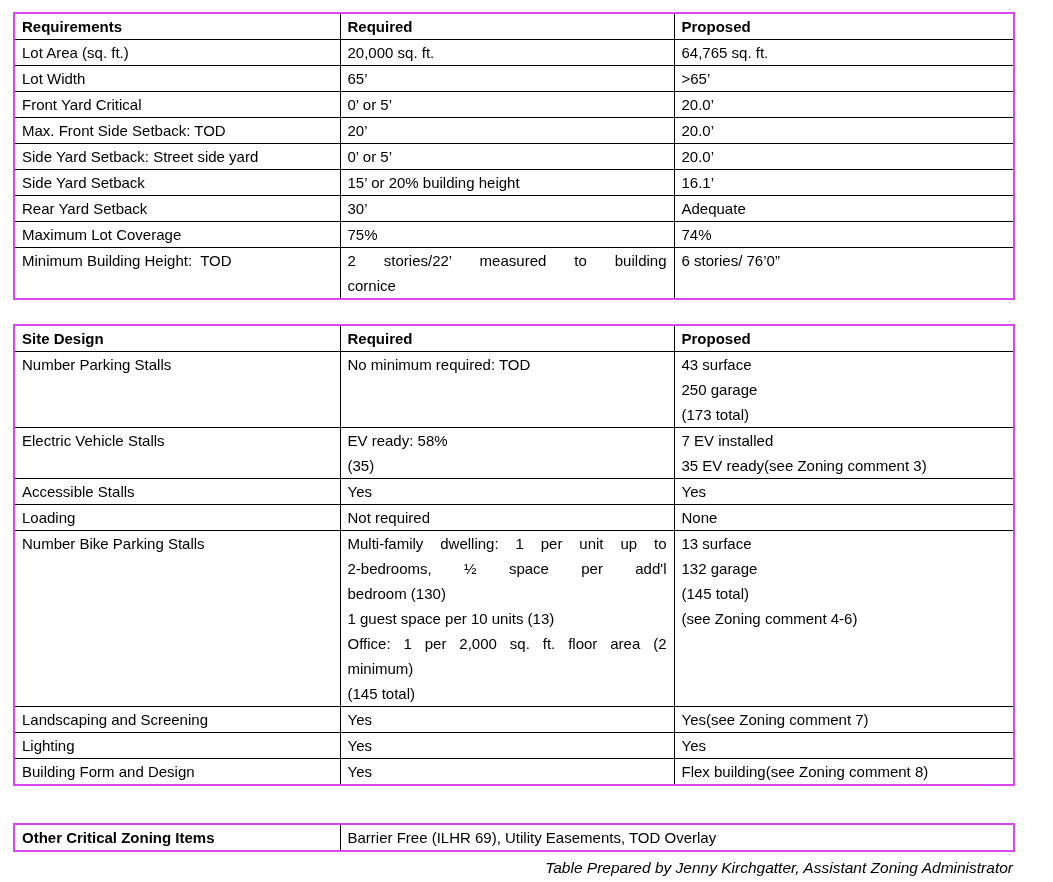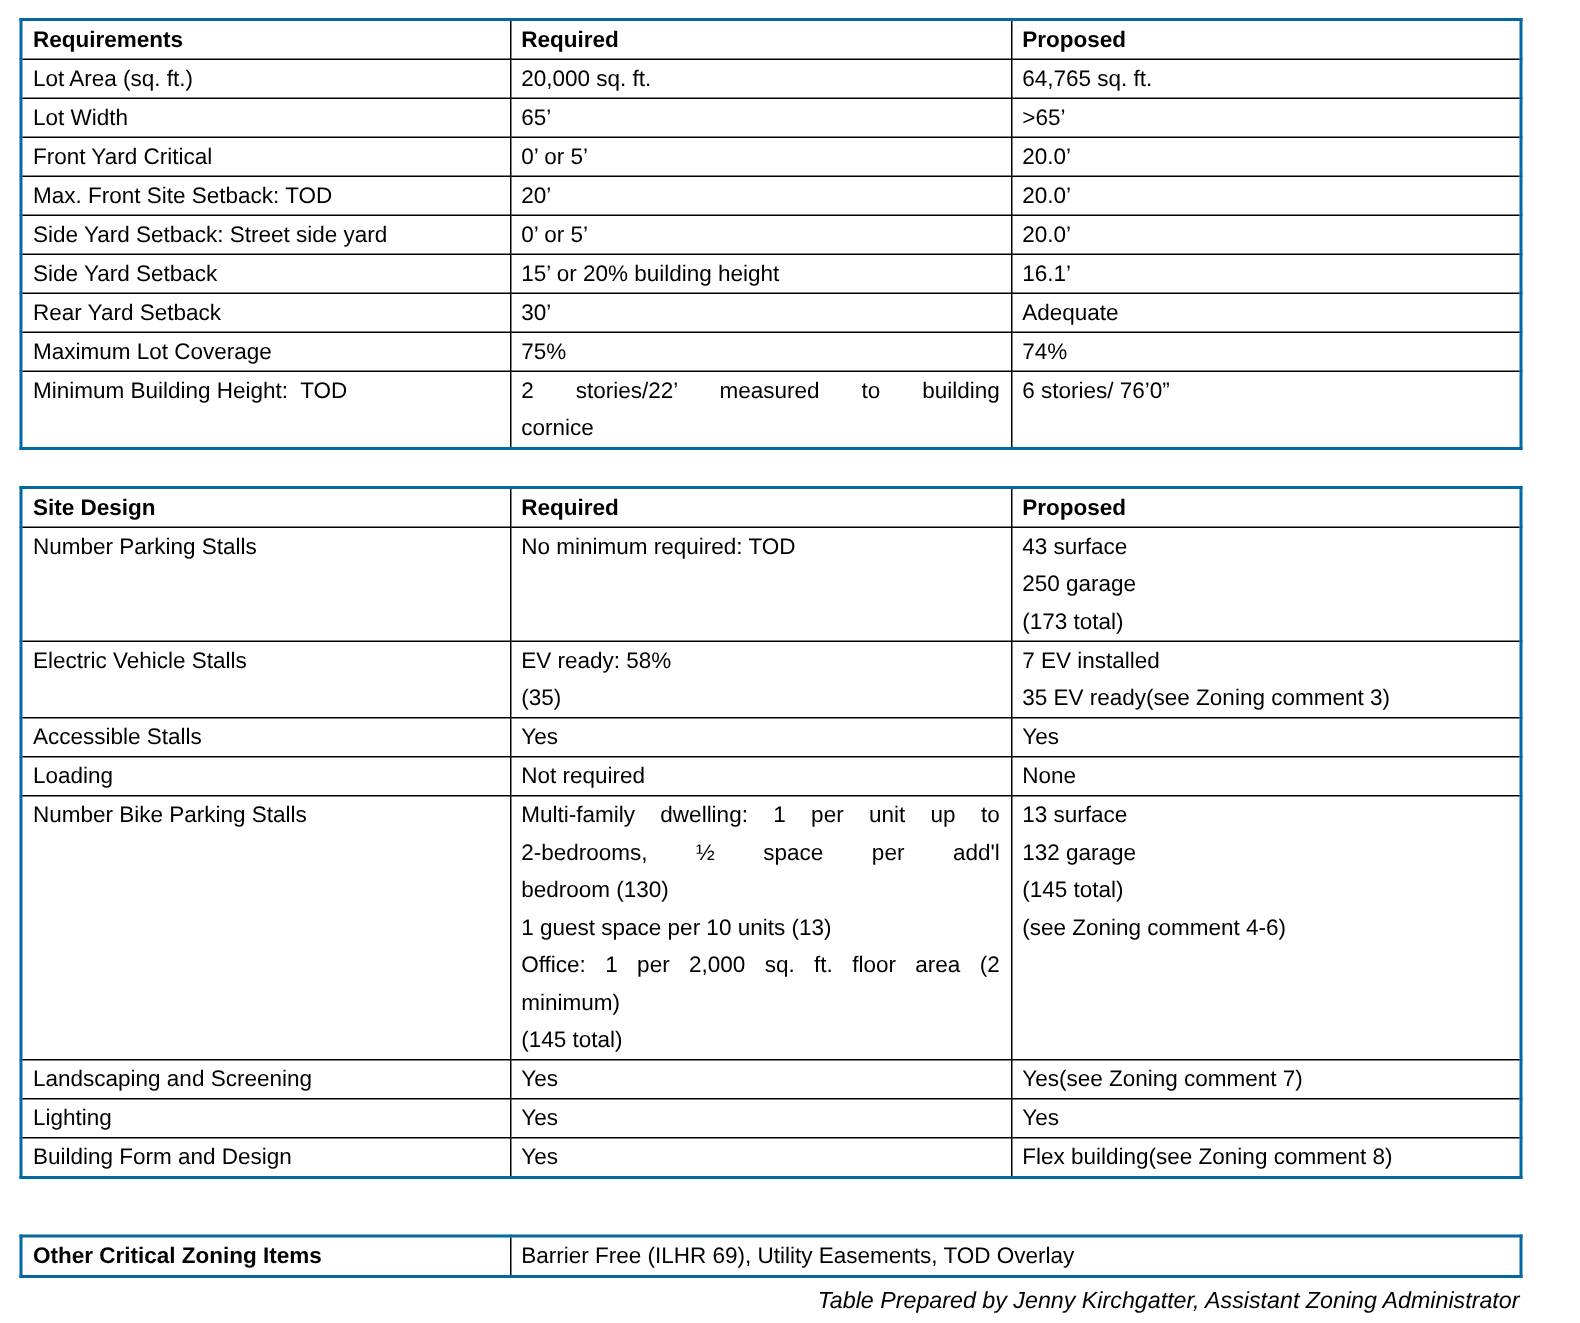--- a/index.html
+++ b/index.html
@@ -9,21 +9,21 @@
     font-family: "Liberation Sans", sans-serif;
     color: #000000;
   }
   body { width: 1053px; height: 882px; position: relative; overflow: hidden; }
   .page { position: absolute; top: 12px; left: 13px; width: 1000px; }
 
   table.doc-table {
     border-collapse: collapse;
     table-layout: fixed;
     width: 1000px;
-    border: 2px solid #0369a1;
+    border: 2px solid #d946ef;
   }
   table.doc-table td, table.doc-table th {
     border: 1px solid #000000;
     padding: 0 7px;
     font-size: 15px;
     line-height: 25px;
     vertical-align: top;
     text-align: left;
     overflow: hidden;
   }
@@ -72,21 +72,21 @@
       <td>Lot Width</td>
       <td>65’</td>
       <td>&gt;65’</td>
     </tr>
     <tr>
       <td>Front Yard Critical</td>
       <td>0’ or 5’</td>
       <td>20.0’</td>
     </tr>
     <tr>
-      <td>Max. Front Site Setback: TOD</td>
+      <td>Max. Front Side Setback: TOD</td>
       <td>20’</td>
       <td>20.0’</td>
     </tr>
     <tr>
       <td>Side Yard Setback: Street side yard</td>
       <td>0’ or 5’</td>
       <td>20.0’</td>
     </tr>
     <tr>
       <td>Side Yard Setback</td>

